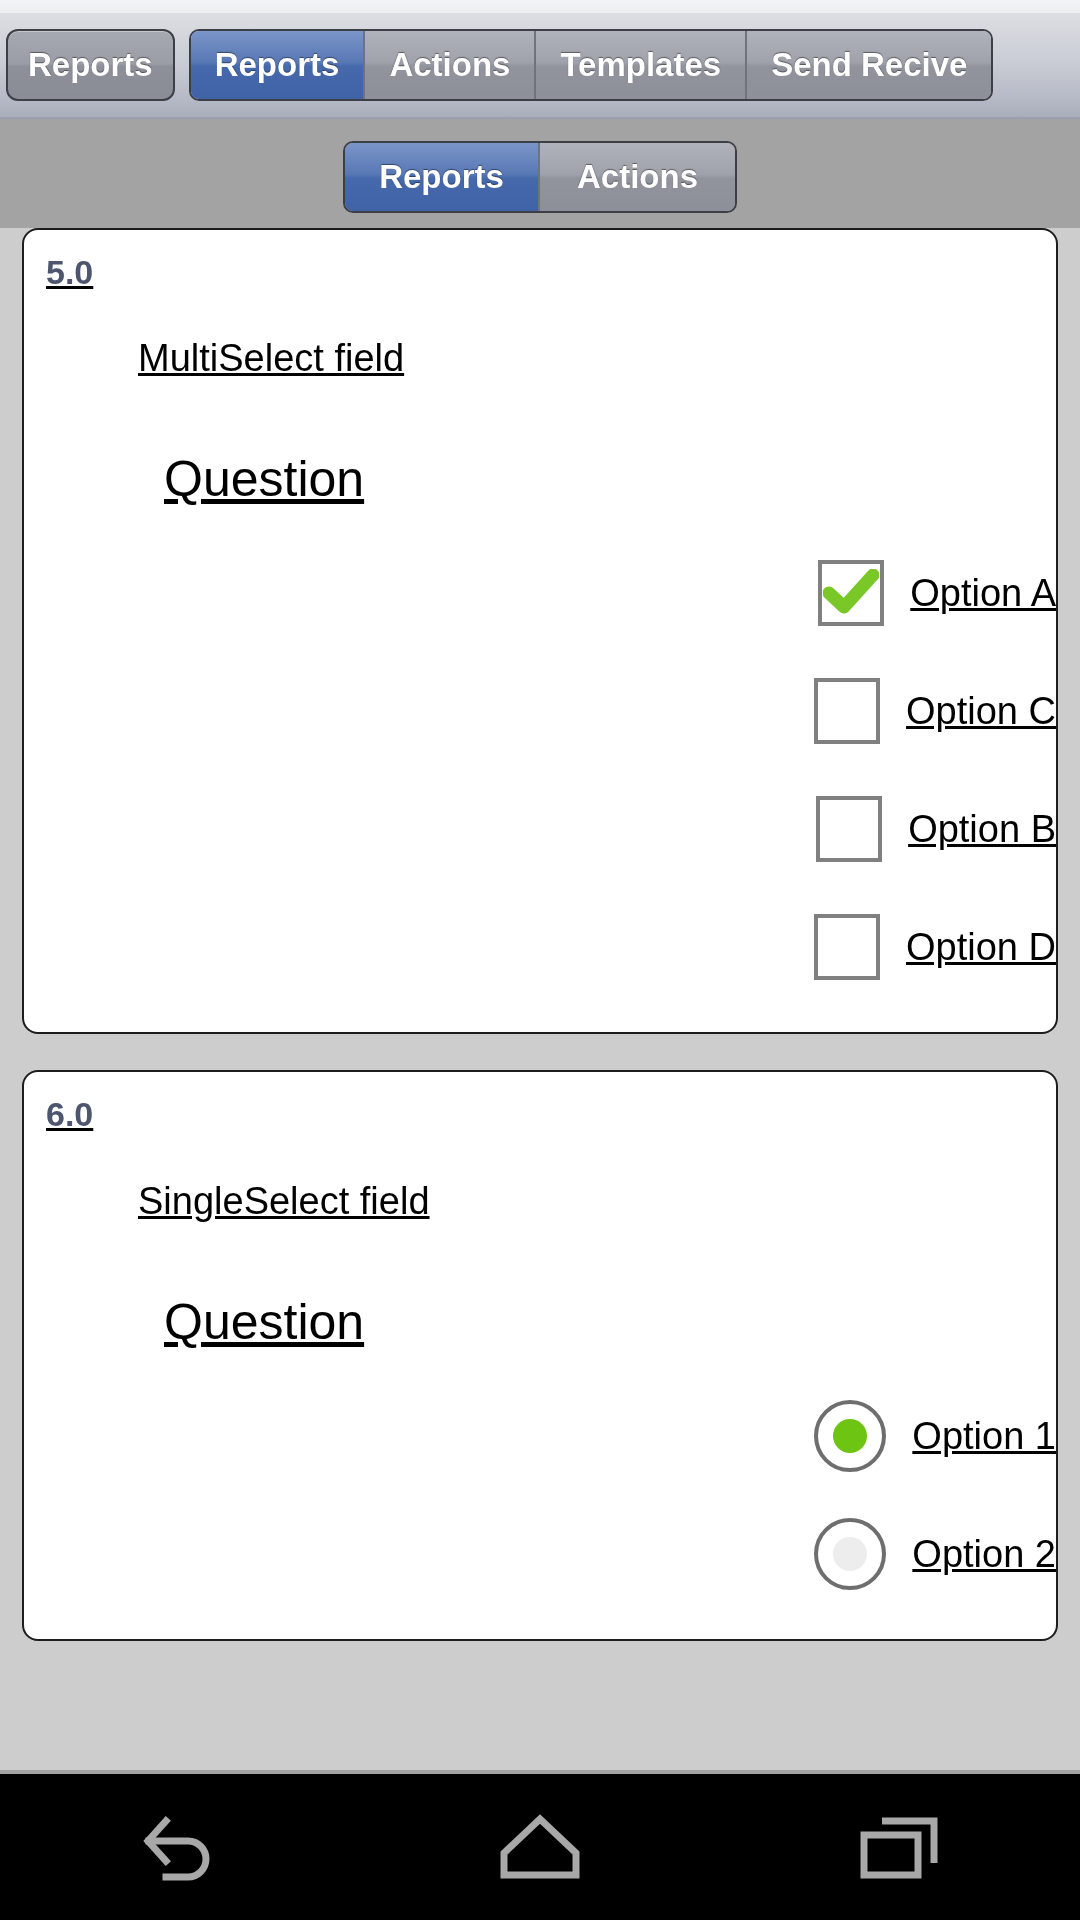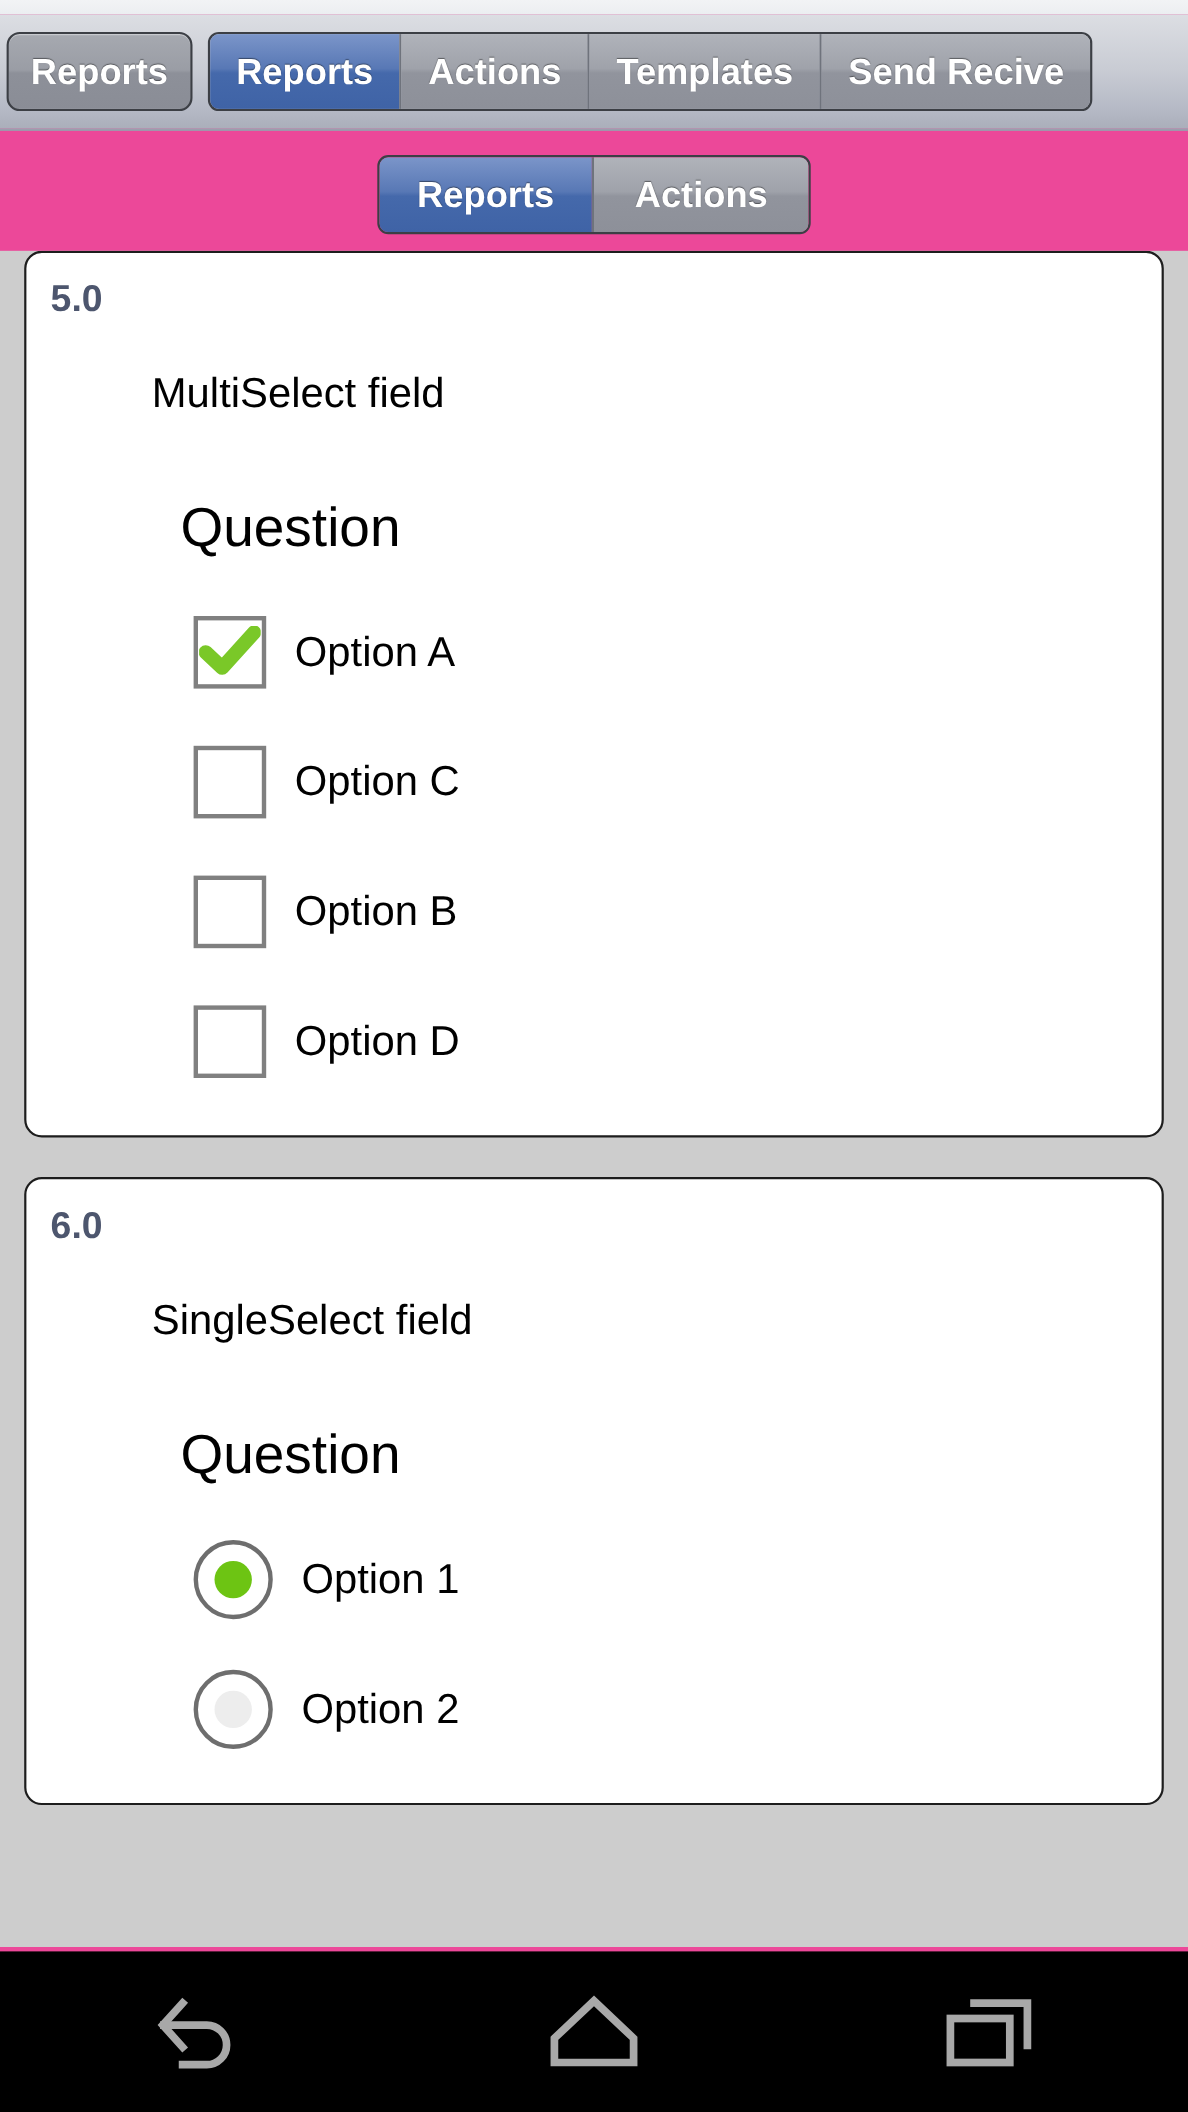--- a/index.html
+++ b/index.html
@@ -13,21 +13,21 @@
     overflow: hidden;
     font-family: "Liberation Sans", sans-serif;
     -webkit-font-smoothing: antialiased;
   }
 
   
   .screen {
     position: relative;
     width: 1080px;
     height: 1920px;
-    background: #ec4899;
+    background: #a3a3a3;
     overflow: hidden;
   }
 
   
   .top-strip {
     position: absolute;
     top: 0; left: 0;
     width: 1080px;
     height: 13px;
     background: linear-gradient(to bottom, #f2f3f5 0%, #eceef1 100%);
@@ -139,20 +139,21 @@
   }
 
   
   .content {
     position: absolute;
     top: 228px; left: 0;
     width: 1080px;
     height: 1542px;
     background: #cdcdcd;
     overflow: hidden;
+    text-decoration: underline;
   }
 
   .card {
     position: relative;
     margin: 0 22px 36px 22px;
     background: #ffffff;
     border: 2px solid #1d1d1d;
     border-radius: 16px;
     box-sizing: border-box;
     padding: 24px 0 26px 0;
@@ -182,20 +183,21 @@
 
   .options {
     margin-top: 26px;
     padding-left: 152px;
   }
 
   .option-row {
     display: flex;
     align-items: center;
     height: 118px;
+    justify-content: flex-end;
   }
 
   .option-label {
     font-size: 38px;
     color: #000000;
     margin-left: 26px;
     line-height: 1;
   }
 
   

